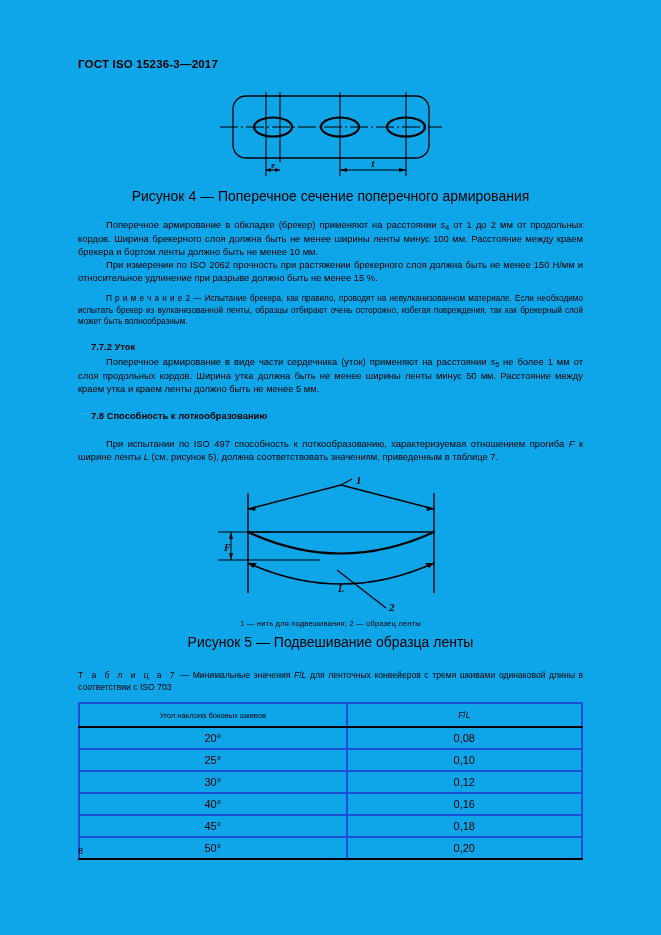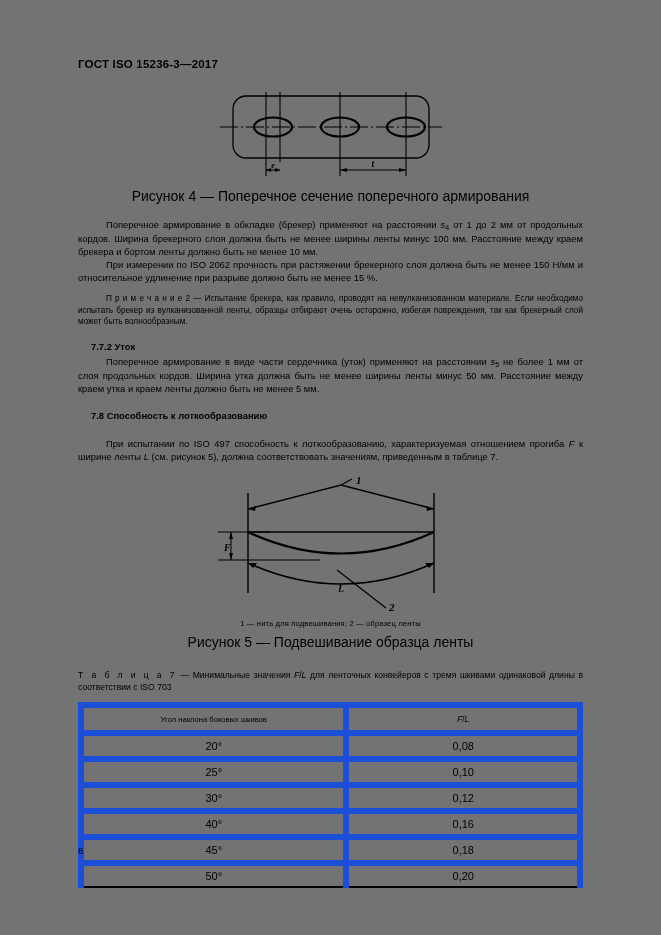--- a/index.html
+++ b/index.html
@@ -8,21 +8,21 @@
     background: #ffffff;
   }
   body {
     font-family: "Liberation Sans", sans-serif;
     color: #000000;
   }
   .page {
     position: relative;
     width: 661px;
     height: 935px;
-    background: #737373;
+    background: #0ea5e9;
     overflow: hidden;
     box-sizing: border-box;
   }
   .header {
     position: absolute;
     left: 78px;
     top: 58px;
     font-size: 11.5px;
     font-weight: bold;
     letter-spacing: 0.2px;
@@ -100,21 +100,21 @@
     margin: 0;
     margin-top: 20px;
   }
   table.t7 {
     border-collapse: collapse;
     width: 505px;
     margin-top: 9px;
     table-layout: fixed;
   }
   table.t7 td, table.t7 th {
-    border: 6px solid #1d4ed8;
+    border: 2px solid #1d4ed8;
     font-weight: normal;
     text-align: center;
     font-size: 8.4px;
     padding: 0;
     height: 20px;
     vertical-align: middle;
   }
   table.t7 thead th {
     font-size: 7.6px;
     height: 22px;

